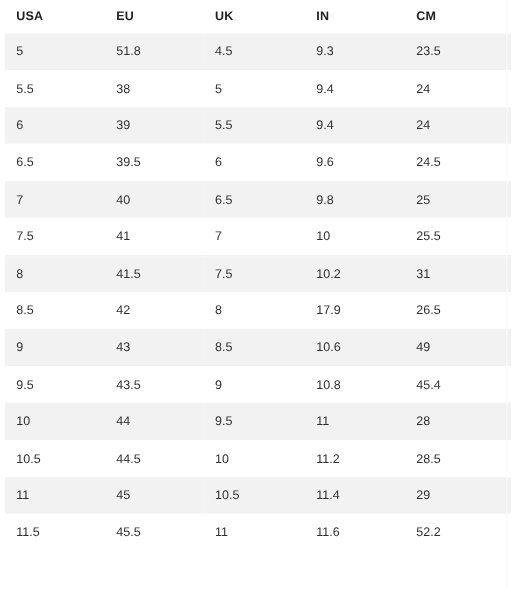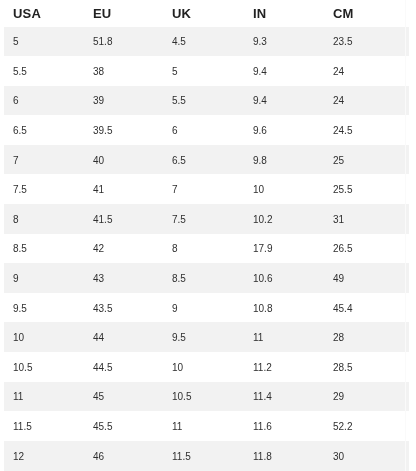--- a/index.html
+++ b/index.html
@@ -36,21 +36,21 @@
   table.size-table col.c-uk  { width: 81px; }
   table.size-table col.c-in  { width: 80px; }
   table.size-table col.c-cm  { width: 85px; }
 
   table.size-table thead th {
     height: 27px;
     padding: 0 0 0 9px;
     text-align: left;
     vertical-align: middle;
     font-weight: bold;
-    font-size: 13px;
+    font-size: 10px;
     letter-spacing: 0.2px;
     color: #222222;
     background: #ffffff;
     border: 0;
     white-space: nowrap;
   }
   table.size-table tbody td {
     height: 29.6px;
     padding: 0 0 0 9px;
     text-align: left;
@@ -191,23 +191,16 @@
           <td>11.4</td>
           <td>29</td>
         </tr>
         <tr class="plain">
           <td>11.5</td>
           <td>45.5</td>
           <td>11</td>
           <td>11.6</td>
           <td>52.2</td>
         </tr>
-        <tr class="shaded">
-          <td>12</td>
-          <td>46</td>
-          <td>11.5</td>
-          <td>11.8</td>
-          <td>30</td>
-        </tr>
       </tbody>
   </table>
 </div>
 <div id="right-rule"></div>
 
 </body></html>

